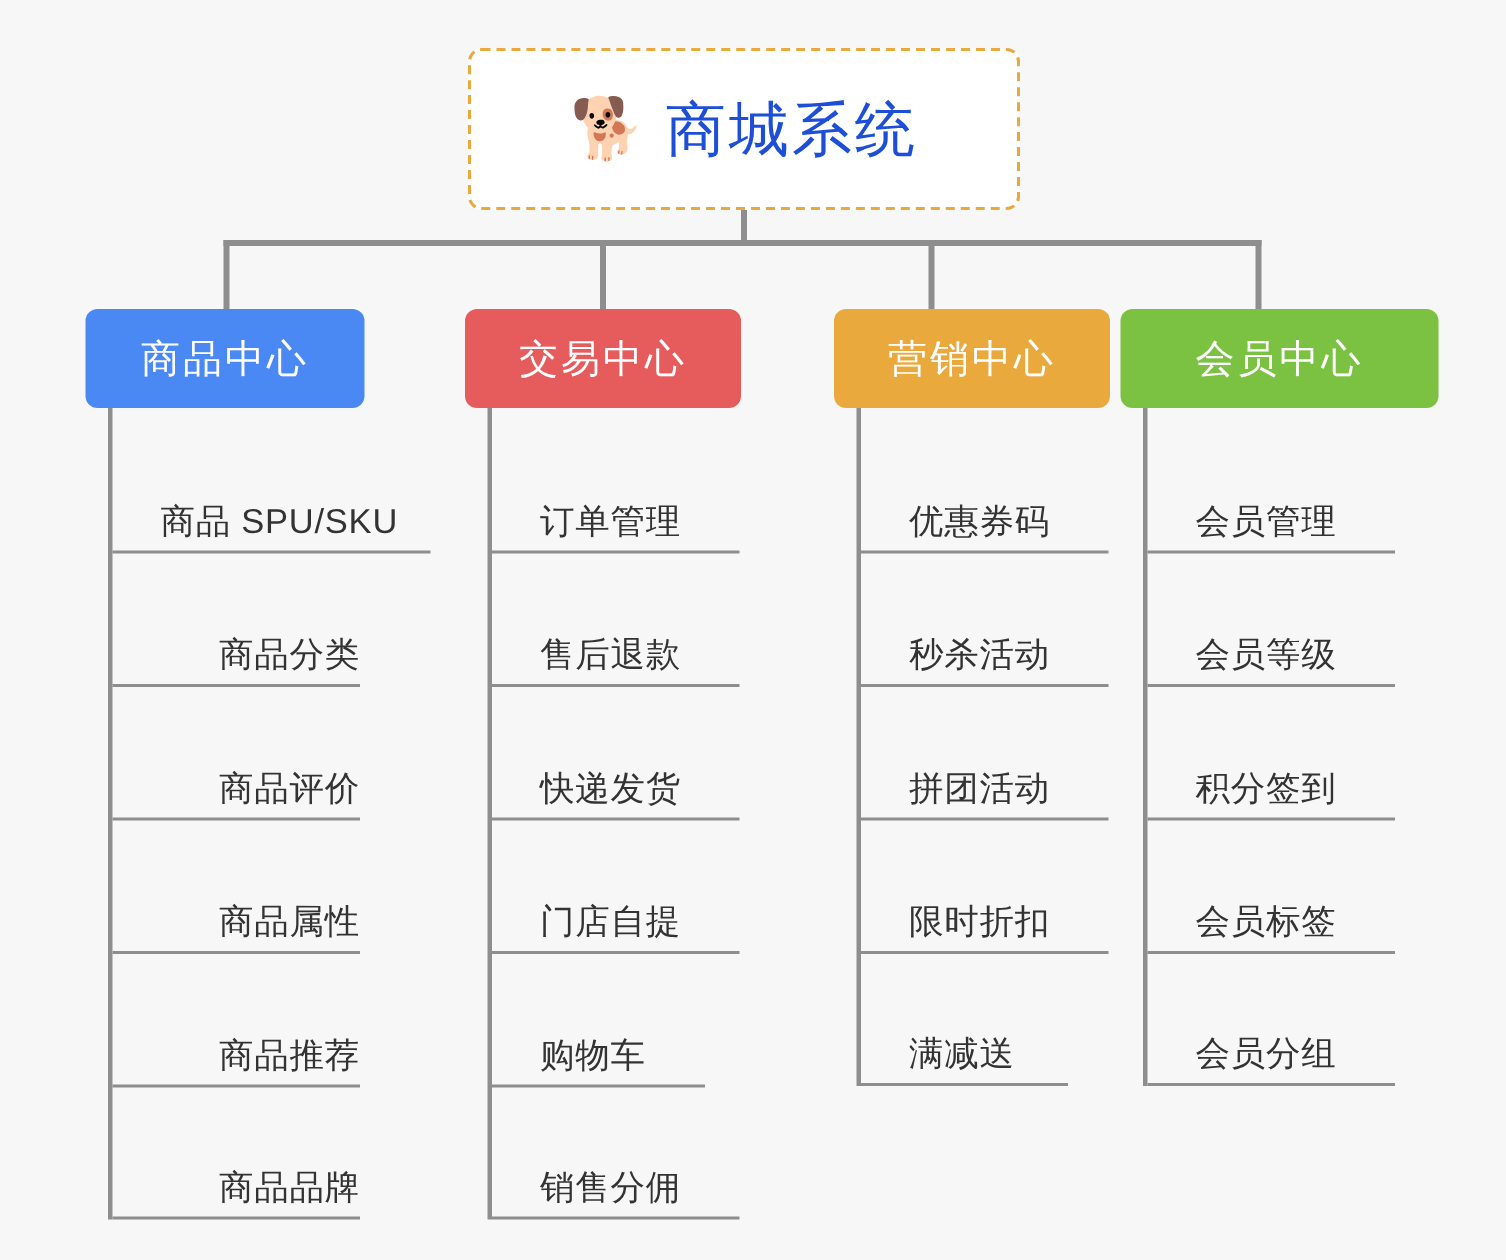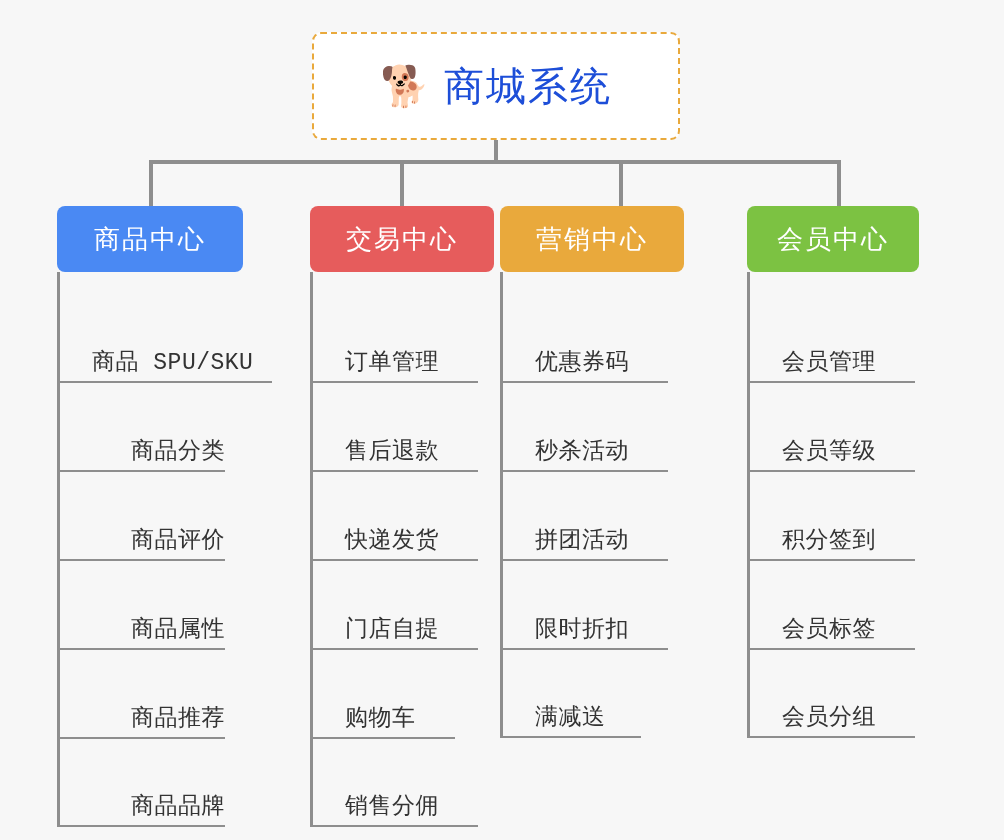--- a/index.html
+++ b/index.html
@@ -79,47 +79,47 @@
   .drop-3 { left: 619px; }
   .drop-4 { left: 837px; }
 
   
   .column {
     position: absolute;
     top: 206px;
   }
   .col-1 { left: 57px;  width: 230px; }
   .col-2 { left: 310px; width: 220px; }
-  .col-3 { left: 500px; width: 215px; }
+  .col-3 { left: 556px; width: 215px; }
   .col-4 { left: 747px; width: 215px; }
 
   .cat-header {
     box-sizing: border-box;
     height: 66px;
     border-radius: 8px;
     display: flex;
     align-items: center;
     justify-content: center;
     color: #ffffff;
     font-size: 26px;
     letter-spacing: 2px;
     position: relative;
     z-index: 3;
   }
   .cat-1 .cat-header { width: 186px; background: #4a89f3; }
   .cat-2 .cat-header { width: 184px; background: #e65c5c; }
   .cat-3 .cat-header { width: 184px; background: #e9a93c; }
-  .cat-4 .cat-header { width: 172px; background: #7cc242; }
+  .cat-4 .cat-header { width: 212px; background: #7cc242; }
 
   
   .branch {
     position: relative;
+    margin-left: 15px;
     border-left: 3px solid #8e8e8e;
-    padding-top: 22px;
-    font-family: Liberation Mono, monospace;
+    padding-top: 8px;
   }
   .leaf {
     position: relative;
     height: 89px;
     box-sizing: border-box;
     border-bottom: 2px solid #8e8e8e;
     display: flex;
     align-items: flex-end;
   }
   .leaf:last-child {

